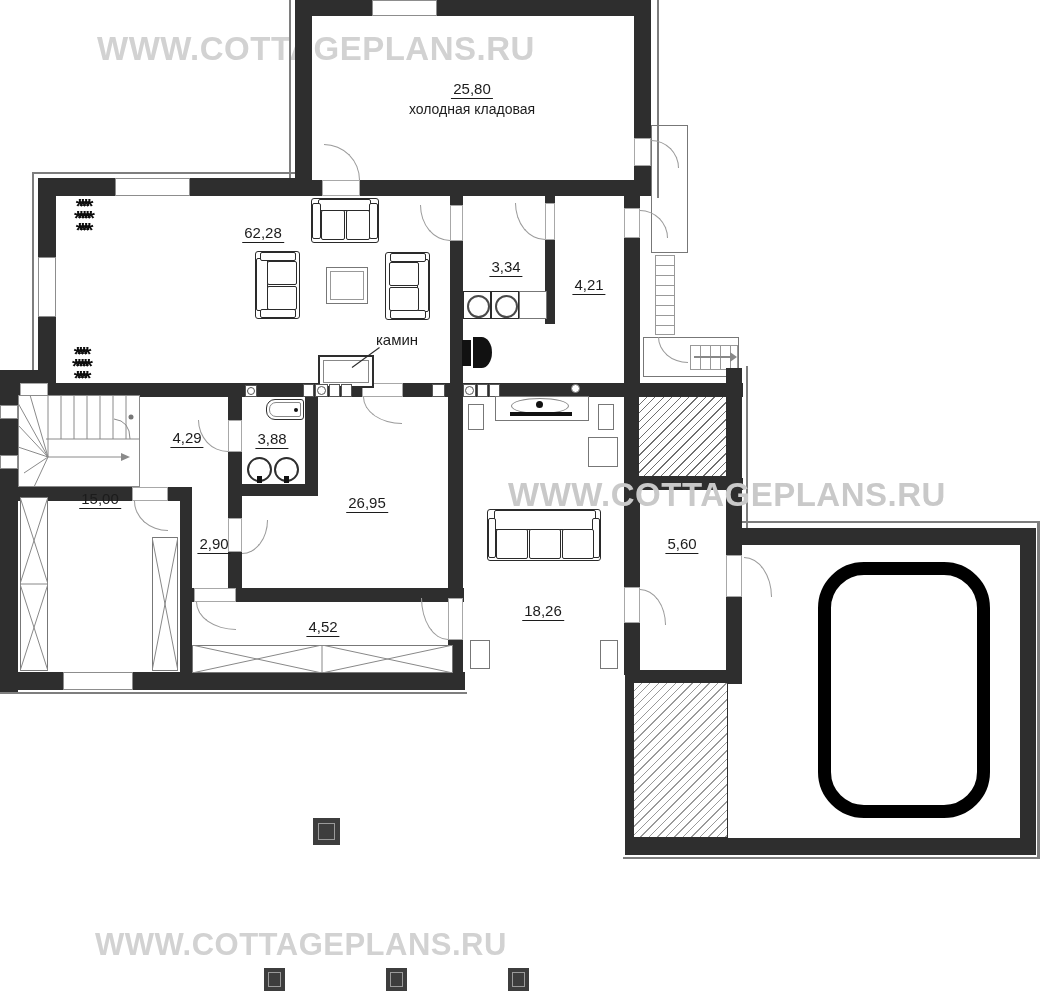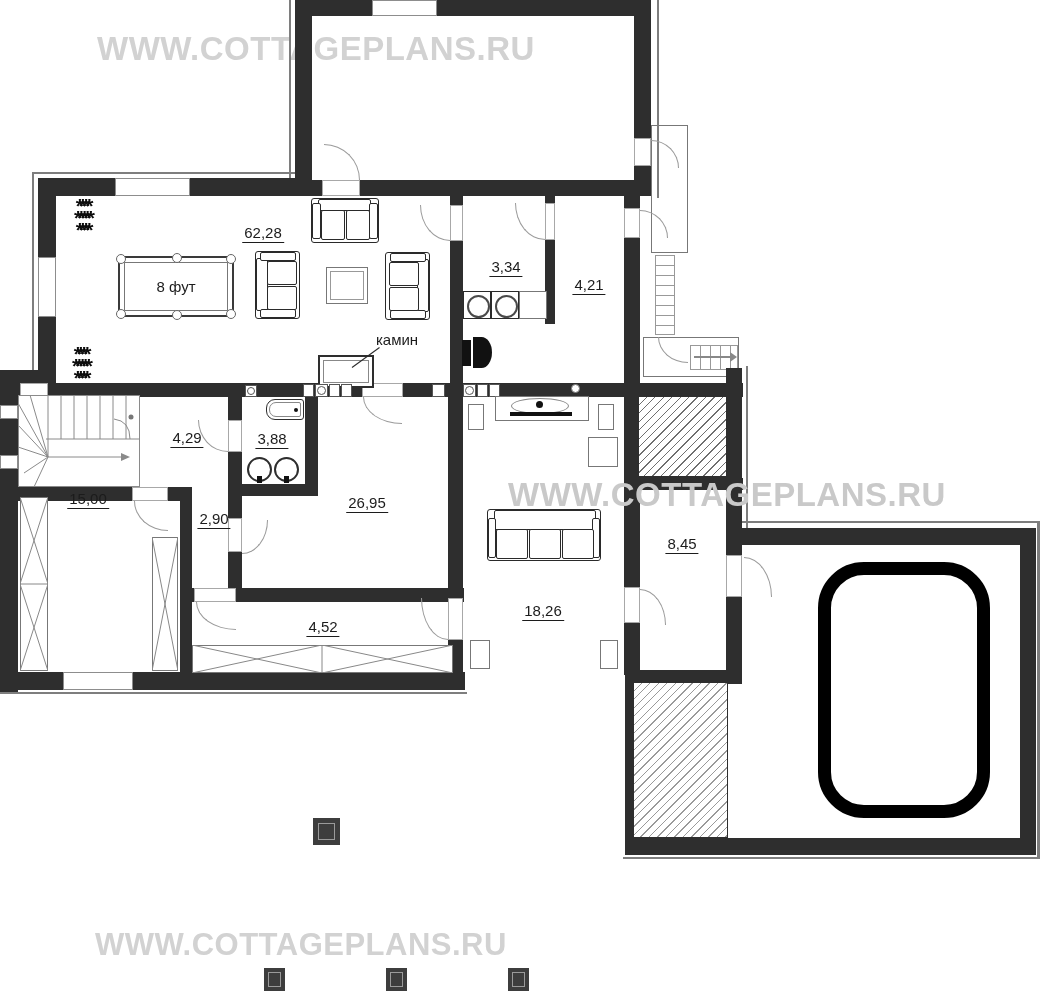--- a/index.html
+++ b/index.html
@@ -156,30 +156,20 @@
   </svg>
   <svg style="left:152px;top:537px" width="26" height="134" viewBox="0 0 26 134">
     <rect x="0.5" y="0.5" width="25" height="133" fill="#fff" stroke="#777"></rect>
     <path d="M0,0L26,134 M26,0L0,134" stroke="#888" fill="none"></path>
   </svg>
   <svg style="left:192px;top:645px" width="261" height="28" viewBox="0 0 261 28">
     <rect x="0.5" y="0.5" width="260" height="27" fill="#fff" stroke="#777"></rect>
     <path d="M130,0V28 M0,0L130,28 M130,0L0,28 M130,0L261,28 M261,0L130,28" stroke="#888" fill="none"></path>
   </svg>
 
-  <div class="f" style="left:118px;top:256px;width:116px;height:61px;border:2.5px solid #3a3a3a;background:#fff;display:flex;align-items:center;justify-content:center">
-    <div style="position:absolute;left:4px;top:4px;right:4px;bottom:4px;border:1px solid #777"></div>
-    <span class="pk" style="left:-4px;top:-4px"></span>
-    <span class="pk" style="left:52px;top:-5px"></span>
-    <span class="pk" style="right:-4px;top:-4px"></span>
-    <span class="pk" style="left:-4px;bottom:-4px"></span>
-    <span class="pk" style="left:52px;bottom:-5px"></span>
-    <span class="pk" style="right:-4px;bottom:-4px"></span>
-    <span style="position:relative;z-index:2;font-size:15px;color:#1c1c1c">8 фут</span>
-  </div>
 
   <div class="f b1" style="left:311px;top:198px;width:68px;height:45px;border-radius:3px">
     <i class="cush" style="left:6px;top:0;width:53px;height:12px"></i>
     <i class="cush" style="left:0;top:4px;width:9px;height:36px"></i>
     <i class="cush" style="right:0;top:4px;width:9px;height:36px"></i>
     <i class="cush" style="left:9px;top:11px;width:24px;height:30px"></i>
     <i class="cush" style="left:34px;top:11px;width:24px;height:30px"></i>
   </div>
   <div class="f b1" style="left:255px;top:251px;width:45px;height:68px;border-radius:3px">
     <i class="cush" style="left:0;top:6px;width:12px;height:53px"></i>
@@ -258,31 +248,35 @@
   <div class="f b2" style="left:600px;top:640px;width:18px;height:29px"></div>
   <div class="f b1" style="left:487px;top:509px;width:114px;height:52px;border-radius:3px">
     <i class="cush" style="left:6px;top:0;width:102px;height:20px"></i>
     <i class="cush" style="left:0;top:8px;width:8px;height:40px"></i>
     <i class="cush" style="right:0;top:8px;width:8px;height:40px"></i>
     <i class="cush" style="left:8px;top:19px;width:32px;height:30px"></i>
     <i class="cush" style="left:41px;top:19px;width:32px;height:30px"></i>
     <i class="cush" style="left:74px;top:19px;width:32px;height:30px"></i>
   </div>
 
+  <div class="lbl" style="left:472px;top:80px">
+    <span class="num">25,80</span>
+    <div class="rname">холодная кладовая</div>
+  </div>
   <div class="lbl" style="left:263px;top:224px"><span class="num">62,28</span></div>
   <div class="lbl" style="left:506px;top:258px"><span class="num">3,34</span></div>
   <div class="lbl" style="left:589px;top:276px"><span class="num">4,21</span></div>
   <div class="lbl" style="left:187px;top:429px"><span class="num">4,29</span></div>
   <div class="lbl" style="left:272px;top:430px"><span class="num">3,88</span></div>
   <div class="lbl" style="left:367px;top:494px"><span class="num">26,95</span></div>
-  <div class="lbl" style="left:214px;top:510px"><span class="num">2,90</span></div>
-  <div class="lbl" style="left:88px;top:490px"><span class="num">15,00</span></div>
+  <div class="lbl" style="left:214px;top:535px"><span class="num">2,90</span></div>
+  <div class="lbl" style="left:100px;top:490px"><span class="num">15,00</span></div>
   <div class="lbl" style="left:323px;top:618px"><span class="num">4,52</span></div>
   <div class="lbl" style="left:543px;top:602px"><span class="num">18,26</span></div>
-  <div class="lbl" style="left:682px;top:535px"><span class="num">8,45</span></div>
+  <div class="lbl" style="left:682px;top:535px"><span class="num">5,60</span></div>
 
   <div class="lbl" style="left:397px;top:331px">камин</div>
   <i class="leader" style="left:352px;top:367px;width:34px;transform:rotate(-36deg)"></i>
 
   <div class="sq" style="left:313px;top:818px;width:27px;height:27px">
       <i></i>
     </div>
   <div class="sq" style="left:264px;top:968px;width:21px;height:23px">
       <i style="left:4px;top:4px;right:4px;bottom:4px"></i>
     </div>

